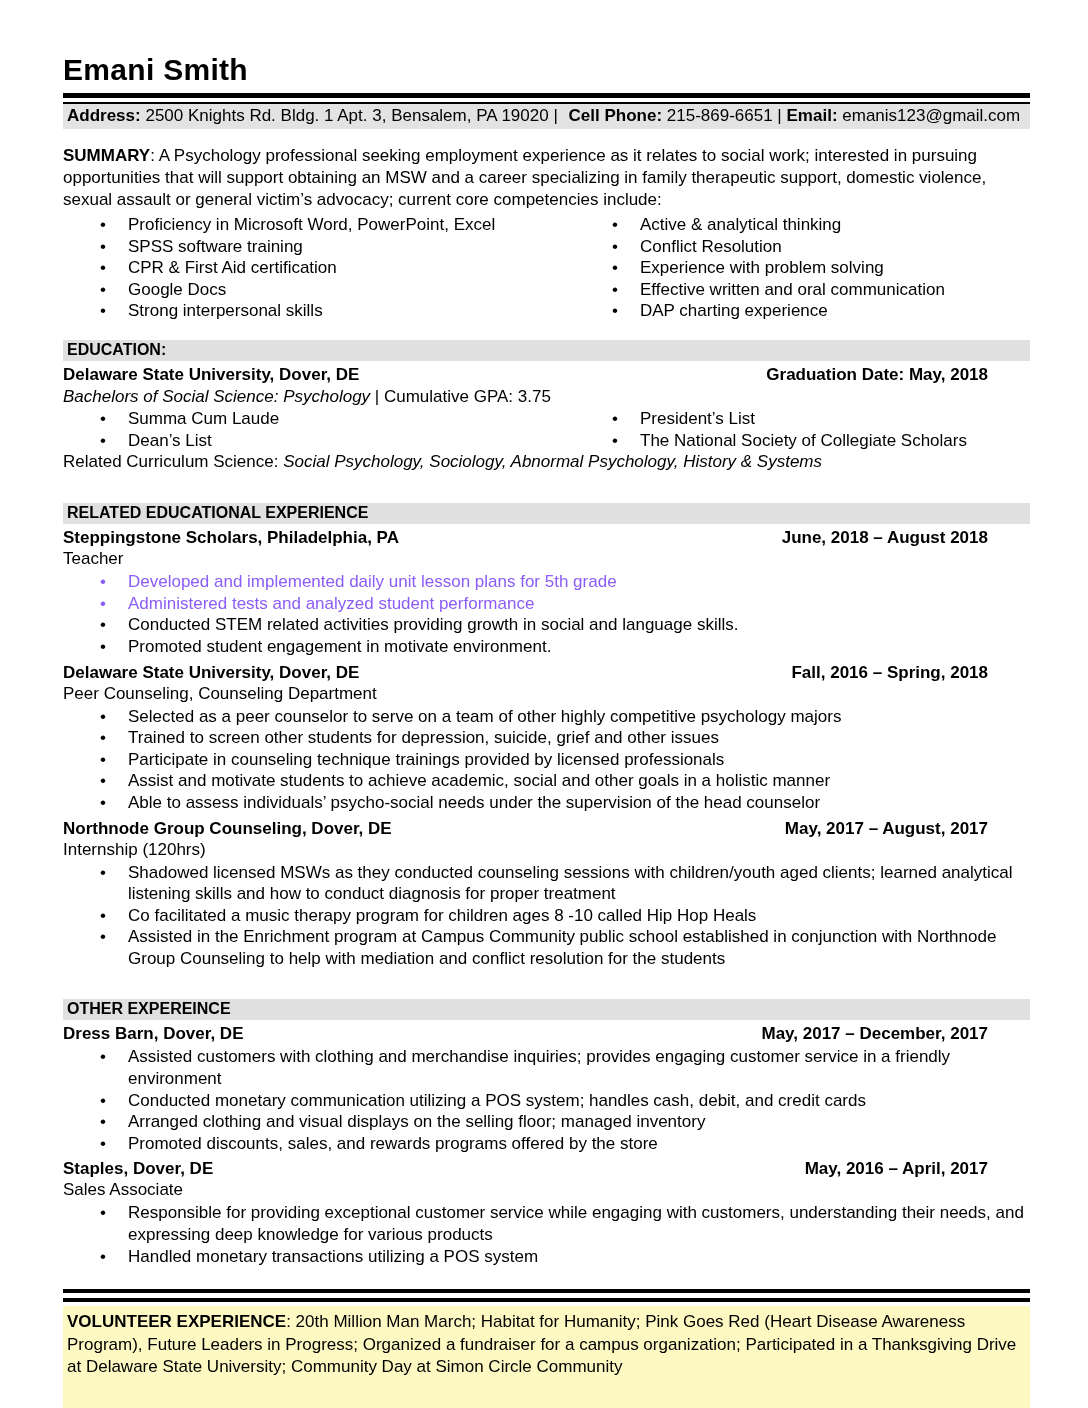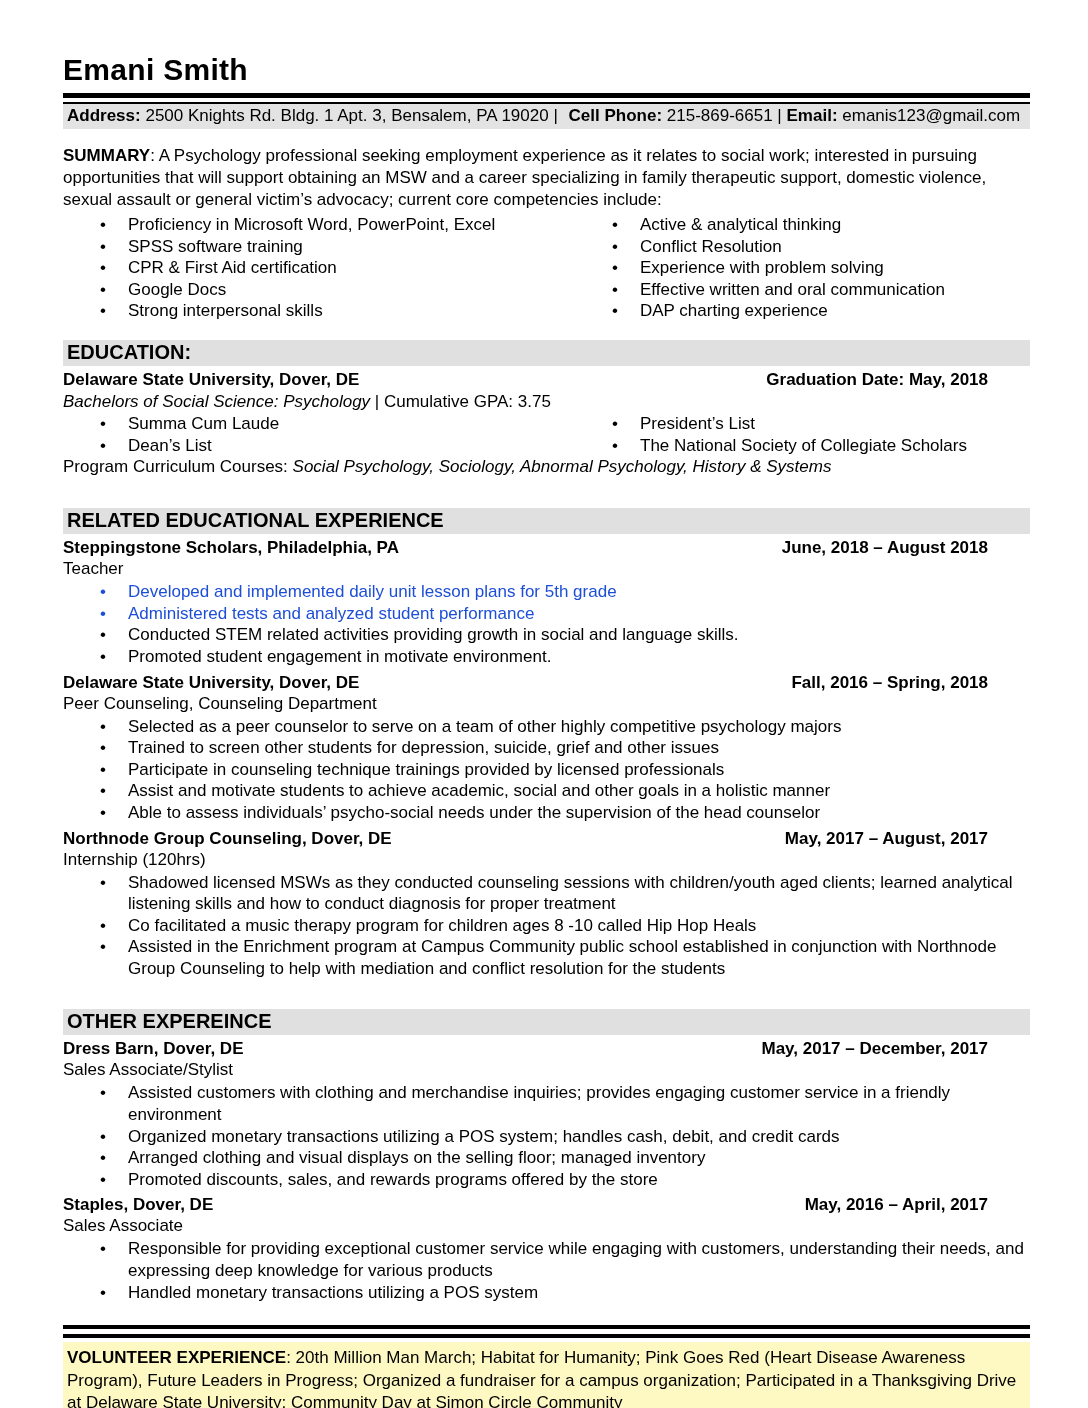--- a/index.html
+++ b/index.html
@@ -30,40 +30,40 @@
   .two-col { display:flex; margin-bottom:18px; }
   .two-col .col-left { width:549px; flex:none; }
   .two-col .col-right { flex:1; }
   ul.blist { list-style:none; margin:0; padding:0; }
   ul.blist li { position:relative; padding-left:65px; line-height:21.6px; }
   ul.blist li::before { content:"•"; position:absolute; left:37px; }
   .col-right ul.blist li { padding-left:28px; }
   .col-right ul.blist li::before { left:0; }
 
   .section-bar {
-    background:#e0e0e0; font-weight:bold; font-size:20px;
+    background:#e0e0e0; font-weight:bold; font-size:16px;
     padding:1px 5px 2px 4px; margin:0 0 3px 0;
   }
   .mt-sec { margin-top:30px; }
 
   .row-flex { display:flex; justify-content:space-between; line-height:22px; }
   .bold { font-weight:bold; }
   .date-col { font-weight:bold; padding-right:42px; white-space:nowrap; }
   .italic { font-style:italic; }
   .line { line-height:22px; }
 
   .honors { margin-bottom:0; }
   .job { margin-top:2px; }
   .job-head { display:flex; justify-content:space-between; line-height:21px; }
   .job-org { font-weight:bold; }
   .job-role { line-height:21px; }
   ul.bullets { list-style:none; margin:2px 0 4px 0; padding:0; }
   ul.bullets li { position:relative; padding-left:65px; line-height:21.6px; }
   ul.bullets li::before { content:"•"; position:absolute; left:37px; }
-  ul.bullets li.muted { color:#1d4ed8; }
+  ul.bullets li.muted { color:#8b5cf6; }
 
   .vol-rule { border-top:4px solid #000; border-bottom:4px solid #000; height:5px; margin:22px 0 4px 0; }
   .vol-box { background:#fef9c3; padding:5px 12px 36px 4px; line-height:22.5px; min-height:66px; }
   .vol-box .lbl { font-weight:bold; }
 </style>
 </head>
 <body>
 
 <div class="page">
 
@@ -115,21 +115,21 @@
           <li>Dean’s List</li>
         </ul>
     </div>
     <div class="col-right">
       <ul class="blist">
           <li>President’s List</li>
           <li>The National Society of Collegiate Scholars</li>
         </ul>
     </div>
   </div>
-  <div class="line"><span>Program Curriculum Courses: </span><span class="italic">Social Psychology, Sociology, Abnormal Psychology, History &amp; Systems</span></div>
+  <div class="line"><span>Related Curriculum Science: </span><span class="italic">Social Psychology, Sociology, Abnormal Psychology, History &amp; Systems</span></div>
 
   <div class="section-bar mt-sec">RELATED EDUCATIONAL EXPERIENCE</div>
   <div>
       <div class="job">
         <div class="job-head">
           <span class="job-org">Steppingstone Scholars, Philadelphia, PA</span>
           <span class="date-col">June, 2018 – August 2018</span>
         </div>
         <div class="job-role">Teacher</div>
         <ul class="bullets">
@@ -167,24 +167,23 @@
       </div>
     </div>
 
   <div class="section-bar mt-sec">OTHER EXPEREINCE</div>
   <div>
       <div class="job">
         <div class="job-head">
           <span class="job-org">Dress Barn, Dover, DE</span>
           <span class="date-col">May, 2017 – December, 2017</span>
         </div>
-        <div class="job-role">Sales Associate/Stylist</div>
         <ul class="bullets">
           <li>Assisted customers with clothing and merchandise inquiries; provides engaging customer service in a friendly environment</li>
-          <li>Organized monetary transactions utilizing a POS system; handles cash, debit, and credit cards</li>
+          <li>Conducted monetary communication utilizing a POS system; handles cash, debit, and credit cards</li>
           <li>Arranged clothing and visual displays on the selling floor; managed inventory</li>
           <li>Promoted discounts, sales, and rewards programs offered by the store</li>
         </ul>
       </div>
       <div class="job">
         <div class="job-head">
           <span class="job-org">Staples, Dover, DE</span>
           <span class="date-col">May, 2016 – April, 2017</span>
         </div>
         <div class="job-role">Sales Associate</div>

